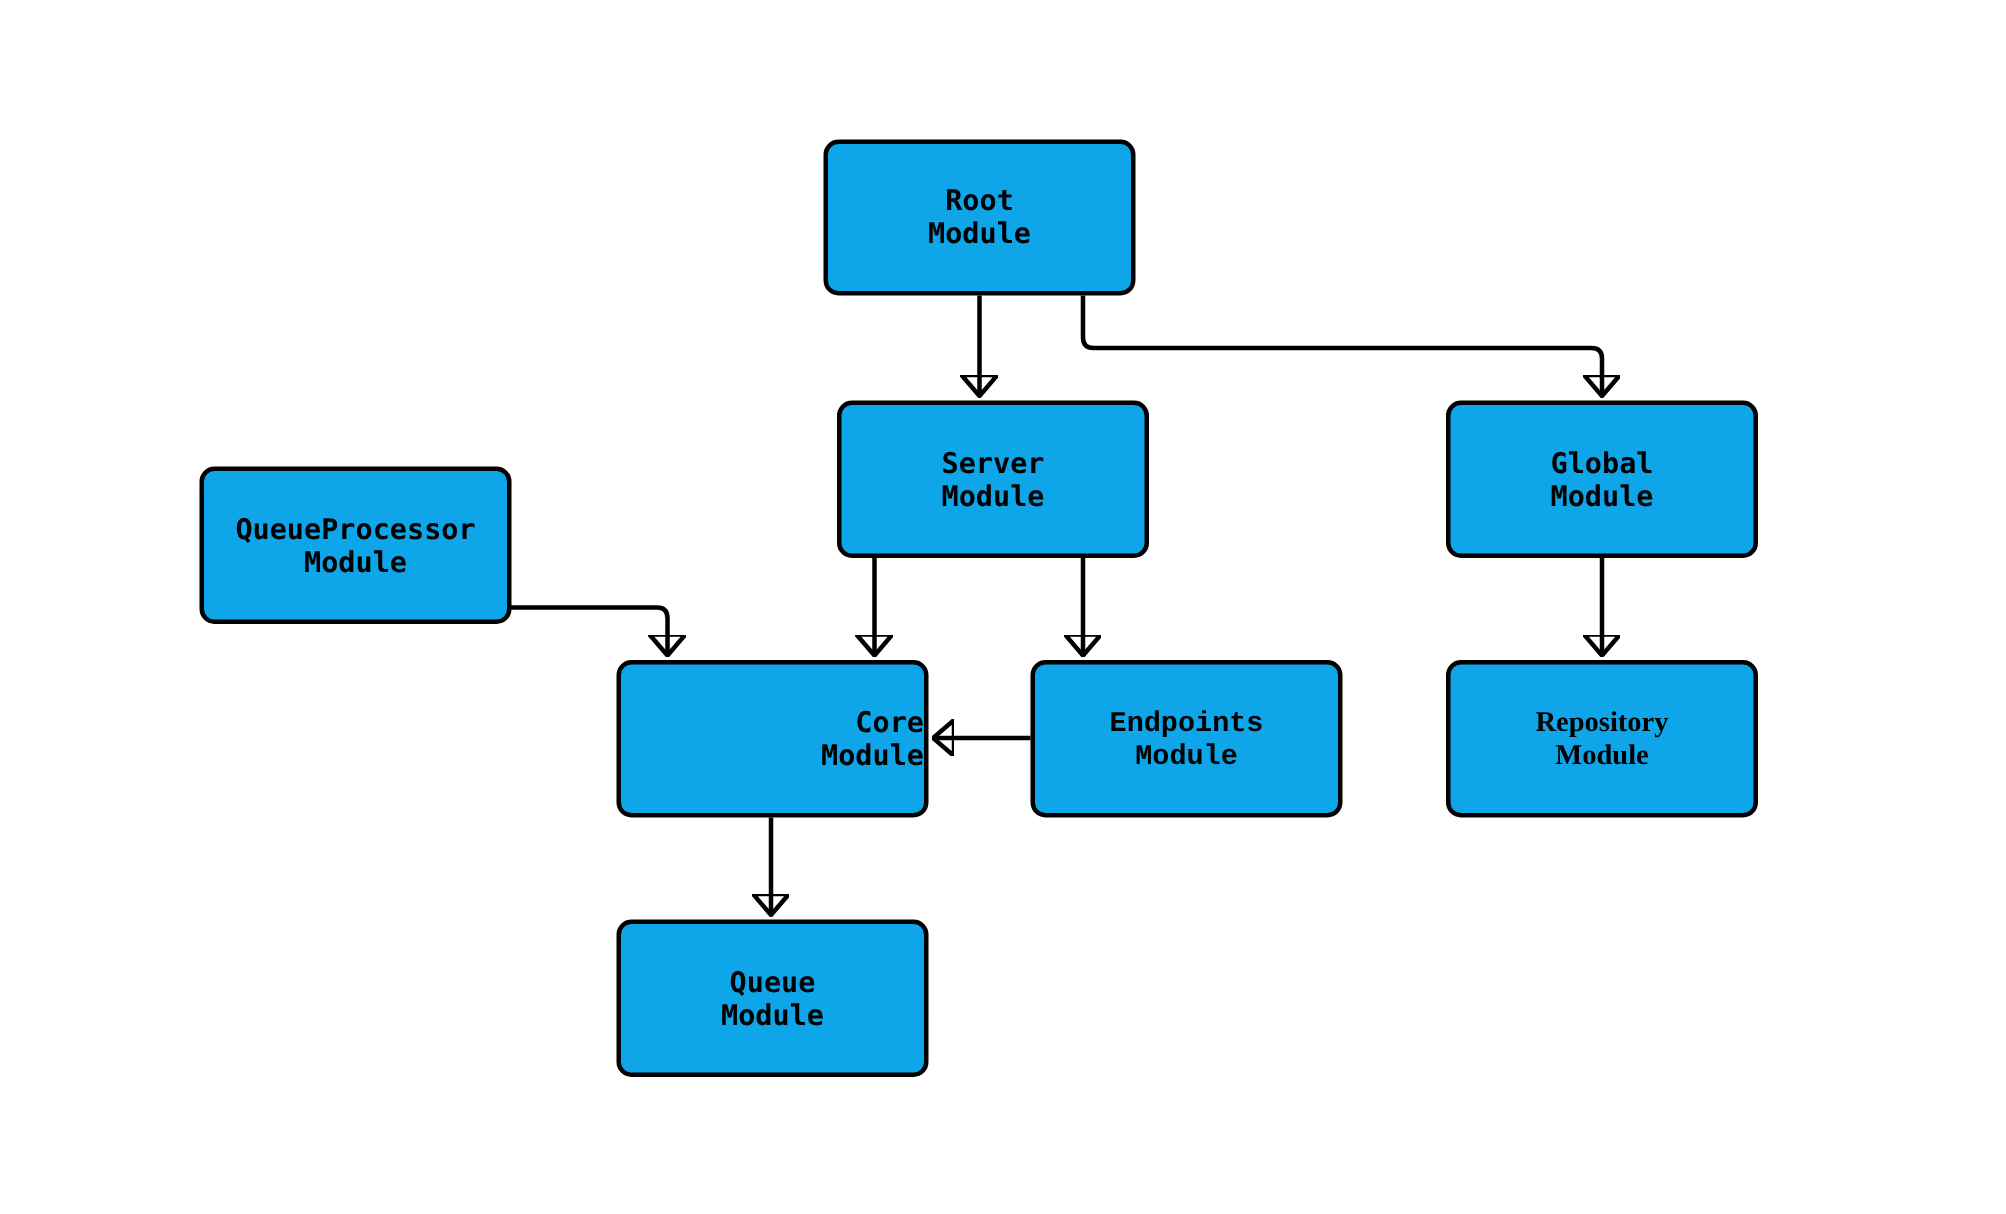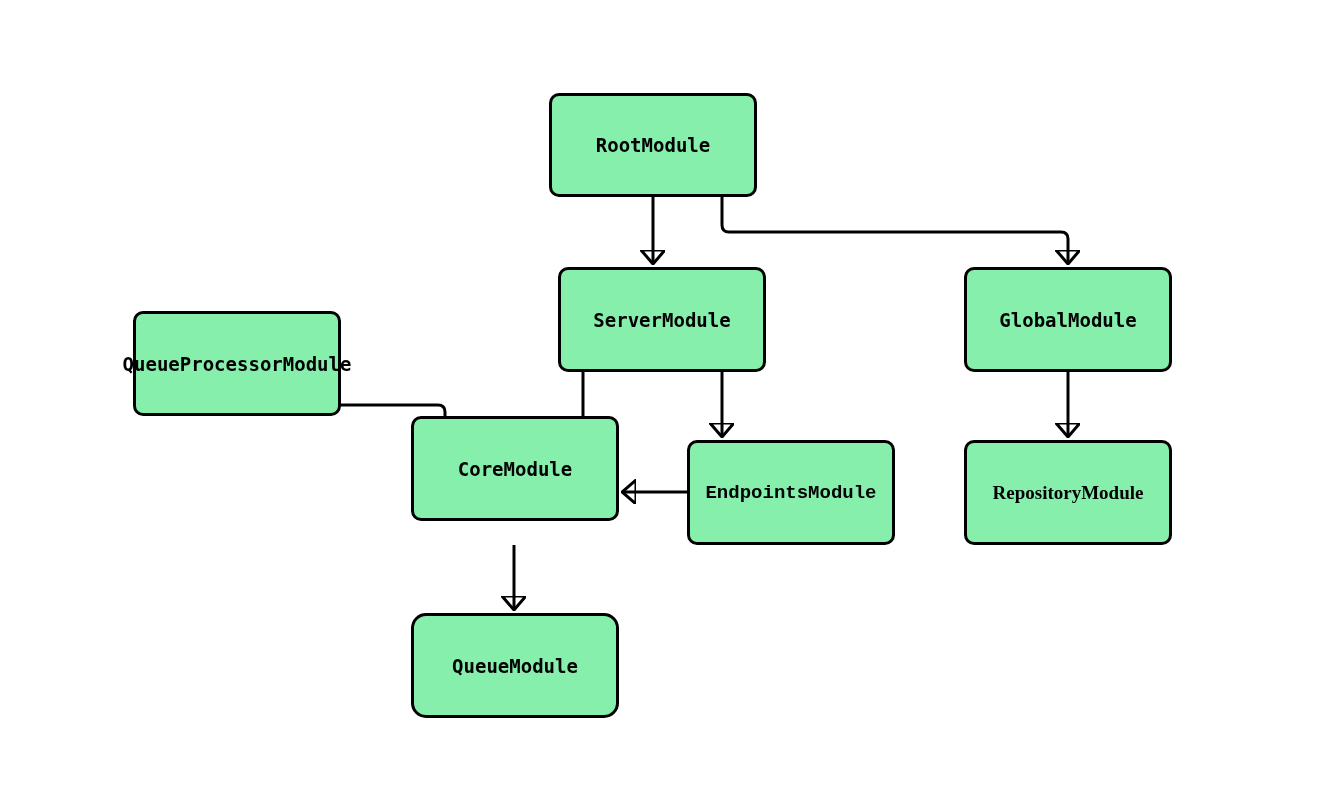--- a/index.html
+++ b/index.html
@@ -25,46 +25,46 @@
   #edge-layer path {
     fill: none;
     stroke: #000000;
     stroke-width: 3;
   }
   .node {
     position: absolute;
     box-sizing: border-box;
     width: 208px;
     height: 105px;
-    background: #86efac;
+    background: #0ea5e9;
     border: 3.2px solid #000000;
     border-radius: 10px;
     display: flex;
-    flex-direction: row;
+    flex-direction: column;
     align-items: center;
     justify-content: center;
     text-align: center;
   }
   .node span {
     display: block;
     font-size: 19px;
     font-weight: bold;
     line-height: 22px;
     color: #000000;
     white-space: nowrap;
   }
   
   #n-root          { left: 549px; top: 93px;  height: 104px; }
   #n-queueprocessor{ left: 133px; top: 267px; margin-top: 44px; }
   #n-server        { left: 558px; top: 267px; }
   #n-global        { left: 964px; top: 267px; }
-  #n-core          { left: 411px; top: 416px; }
+  #n-core          { left: 411px; top: 440px; align-items: flex-end; }
   #n-endpoints     { left: 687px; top: 440px; font-family: Liberation Mono, monospace; }
   #n-repository    { left: 964px; top: 440px; font-family: Liberation Serif, serif; }
-  #n-queue         { left: 411px; top: 613px; border-radius: 15px; }
+  #n-queue         { left: 411px; top: 613px; }
 </style>
 </head>
 <body>
 
 <div id="canvas">
 
   <svg id="edge-layer" viewBox="0 0 1337 809" xmlns="http://www.w3.org/2000/svg">
     <defs>
       <marker id="arrowhead" markerUnits="userSpaceOnUse" markerWidth="15" markerHeight="25" refX="14" refY="12" orient="auto">
         <path d="M0,0 L14,12 L0,24 Z" fill="#000000" stroke="none"></path>

